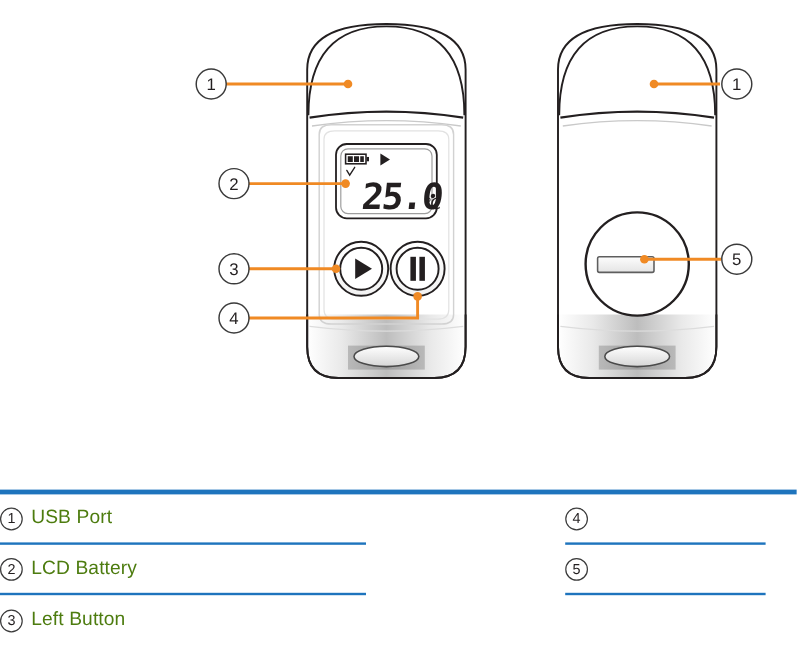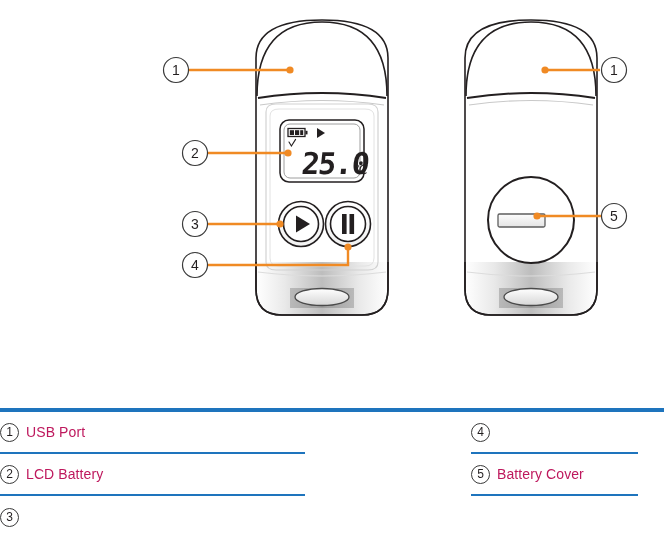--- a/index.html
+++ b/index.html
@@ -72,23 +72,23 @@
     line-height: 16px;
     border: 1px solid #3a3a3a;
     border-radius: 50%;
     text-align: center;
     font-size: 12px;
     color: #231f20;
     margin-right: 7px;
     flex: 0 0 auto;
   }
   .legend-label {
-    font-size: 14px;
+    font-size: 16px;
     letter-spacing: 0.1px;
-    color: #be185d;
+    color: #4d7c0f;
     white-space: nowrap;
   }
 </style>
 </head>
 <body>
 
 <div id="diagram">
   <svg width="664" height="400" viewBox="0 0 664 400" xmlns="http://www.w3.org/2000/svg">
     <defs>
       <linearGradient id="gradBottom" x1="0" y1="0" x2="1" y2="0">
@@ -261,28 +261,28 @@
       <div class="legend-row">
         <span class="legend-num">1</span>
         <span class="legend-label">USB Port</span>
       </div>
       <div class="legend-row">
         <span class="legend-num">2</span>
         <span class="legend-label">LCD Battery</span>
       </div>
       <div class="legend-row norule">
         <span class="legend-num">3</span>
+        <span class="legend-label">Left Button</span>
       </div>
     </div>
 
     <div class="legend-col right">
       <div class="legend-row">
         <span class="legend-num">4</span>
       </div>
       <div class="legend-row">
         <span class="legend-num">5</span>
-        <span class="legend-label">Battery Cover</span>
       </div>
       <div class="legend-row blank norule"></div>
     </div>
 
   </div>
 </div>
 
 </body></html>

